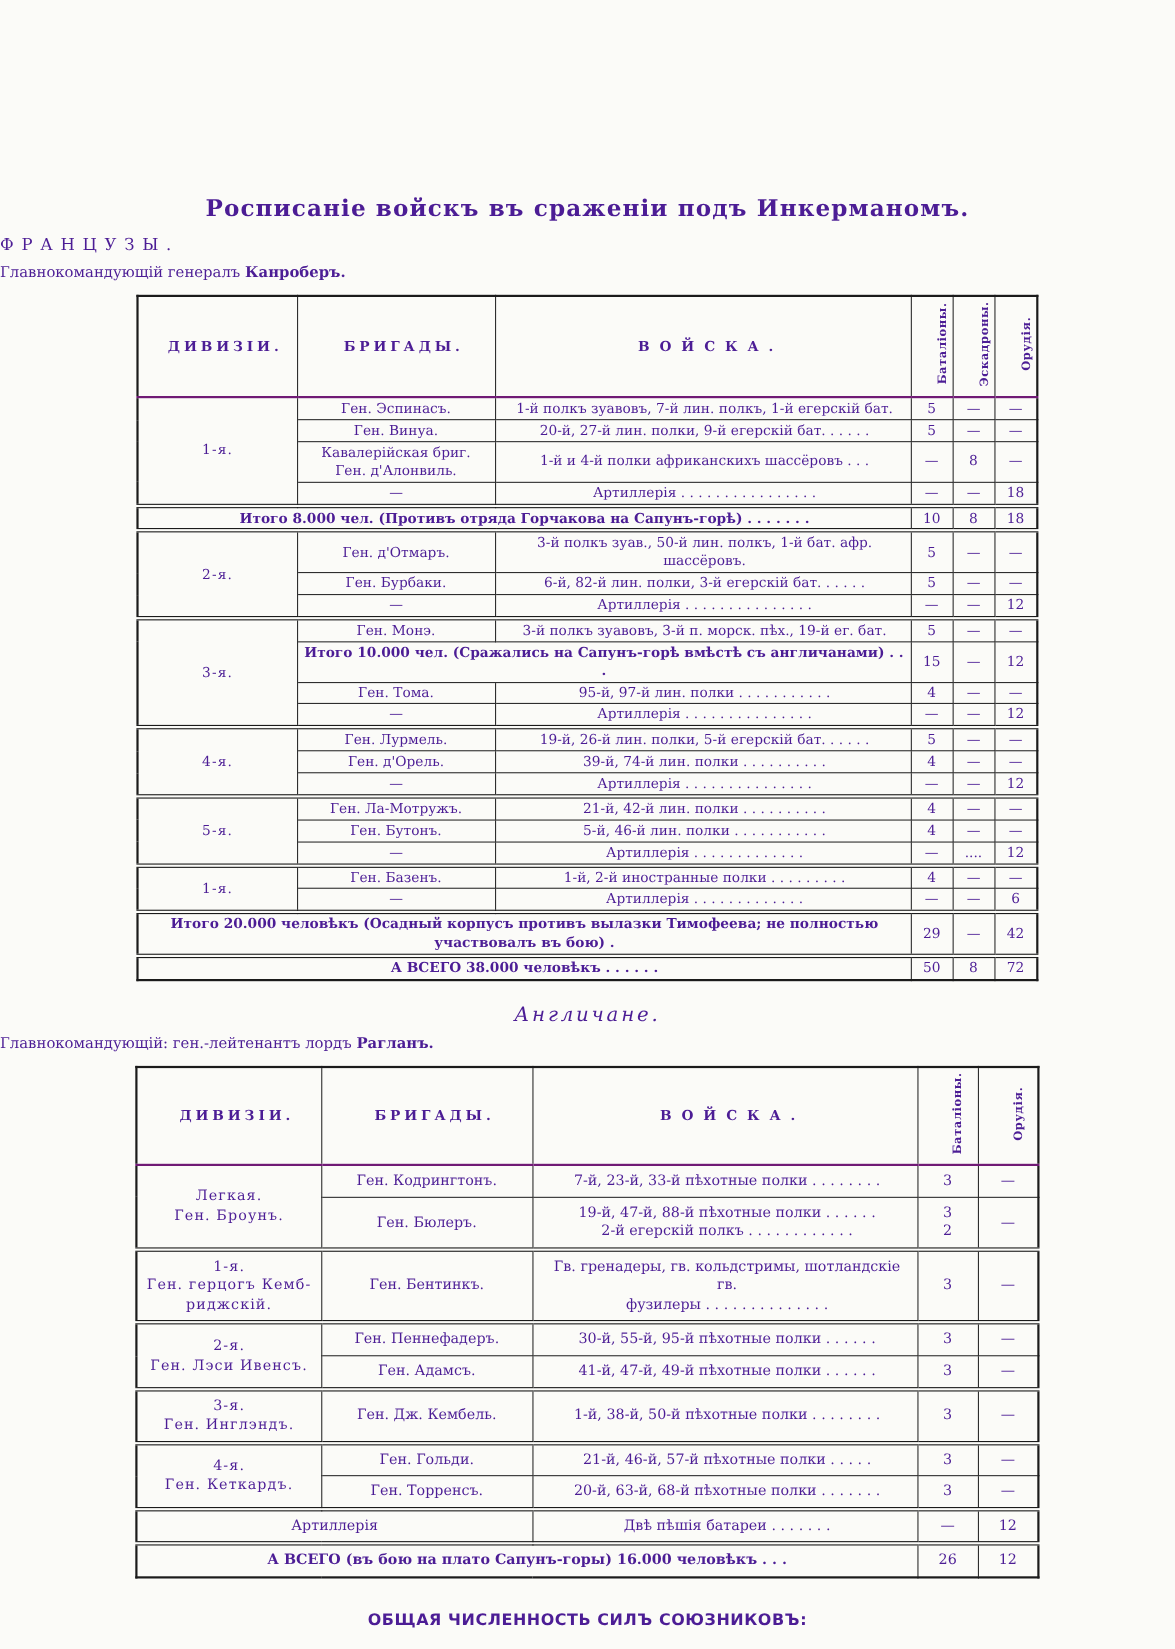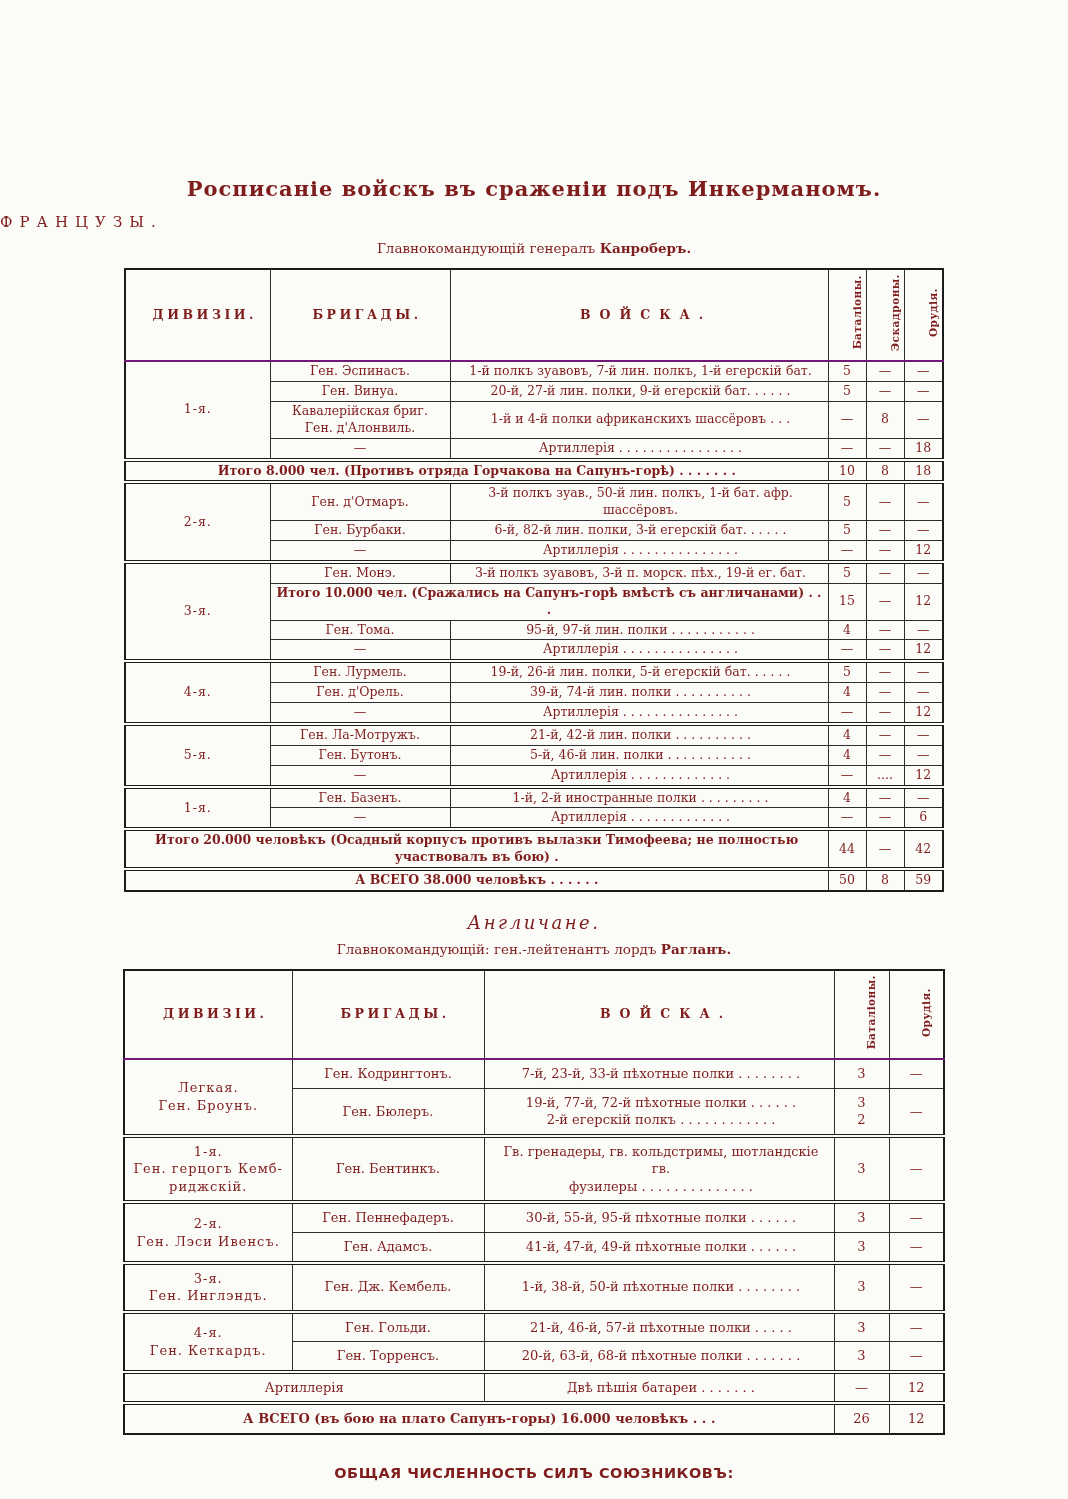--- a/index.html
+++ b/index.html
@@ -3,21 +3,21 @@
 <meta charset="utf-8">
 <style>
   * { box-sizing: border-box; }
   html, body { margin: 0; padding: 0; background: #fbfbf8; }
   .page {
     position: relative;
     width: 1068px;
     height: 1499px;
     margin: 0 auto;
     background: #fbfbf8;
-    color: #7f1d1d;
+    color: #4c1d95;
     font-family: "DejaVu Serif", serif;
     padding-top: 176px;
     overflow: hidden;
   }
   .title {
     margin: 0 0 12px;
     text-align: center;
     font-size: 21px;
     font-weight: bold;
     letter-spacing: 1px;
@@ -37,21 +37,21 @@
   }
   .nation-heading2 {
     margin: 20px 0 8px;
     text-align: center;
     font-size: 18px;
     letter-spacing: 2.5px;
     font-style: italic;
   }
   .commander {
     margin: 0 0 12px;
-    text-align: center;
+    text-align: left;
     font-size: 13.5px;
   }
   .commander b { font-weight: bold; }
 
   table.otable {
     border-collapse: collapse;
     width: 820px;
     margin: 0 auto;
     table-layout: fixed;
     border: 2px solid #1b1b1b;
@@ -275,29 +275,29 @@
         </tr>
         <tr>
           <td class="c-brig">—</td>
           <td class="c-troops">Артиллерія . . . . . . . . . . . . .</td>
           <td class="c-num">—</td>
           <td class="c-num">—</td>
           <td class="c-num">6</td>
         </tr>
         <tr class="grp total">
           <td class="c-total" colspan="3">Итого 20.000 человѣкъ (Осадный корпусъ противъ вылазки Тимофеева; не полностью участвовалъ въ бою) .</td>
-          <td class="c-num">44</td>
+          <td class="c-num">29</td>
           <td class="c-num">—</td>
           <td class="c-num">42</td>
         </tr>
         <tr class="grp total">
           <td class="c-total" colspan="3">А ВСЕГО 38.000 человѣкъ . . . . . .</td>
           <td class="c-num">50</td>
           <td class="c-num">8</td>
-          <td class="c-num">59</td>
+          <td class="c-num">72</td>
         </tr>
       </tbody>
   </table>
 
   <div class="nation-heading2">Англичане.</div>
   <div class="commander">
     <span>Главнокомандующій: ген.-лейтенантъ лордъ </span><b>Рагланъ.</b>
   </div>
 
   <table class="otable english">
@@ -321,21 +321,21 @@
         <tr>
           <td class="c-div" rowspan="2">Легкая.
 Ген. Броунъ.</td>
           <td class="c-brig">Ген. Кодрингтонъ.</td>
           <td class="c-troops">7-й, 23-й, 33-й пѣхотные полки . . . . . . . .</td>
           <td class="c-num">3</td>
           <td class="c-num">—</td>
         </tr>
         <tr>
           <td class="c-brig">Ген. Бюлеръ.</td>
-          <td class="c-troops">19-й, 77-й, 72-й пѣхотные полки . . . . . .
+          <td class="c-troops">19-й, 47-й, 88-й пѣхотные полки . . . . . .
 2-й егерскій полкъ . . . . . . . . . . . .</td>
           <td class="c-num">3
 2</td>
           <td class="c-num">—</td>
         </tr>
         <tr class="grp">
           <td class="c-div" rowspan="1">1-я.
 Ген. герцогъ Кемб-
 риджскій.</td>
           <td class="c-brig">Ген. Бентинкъ.</td>

